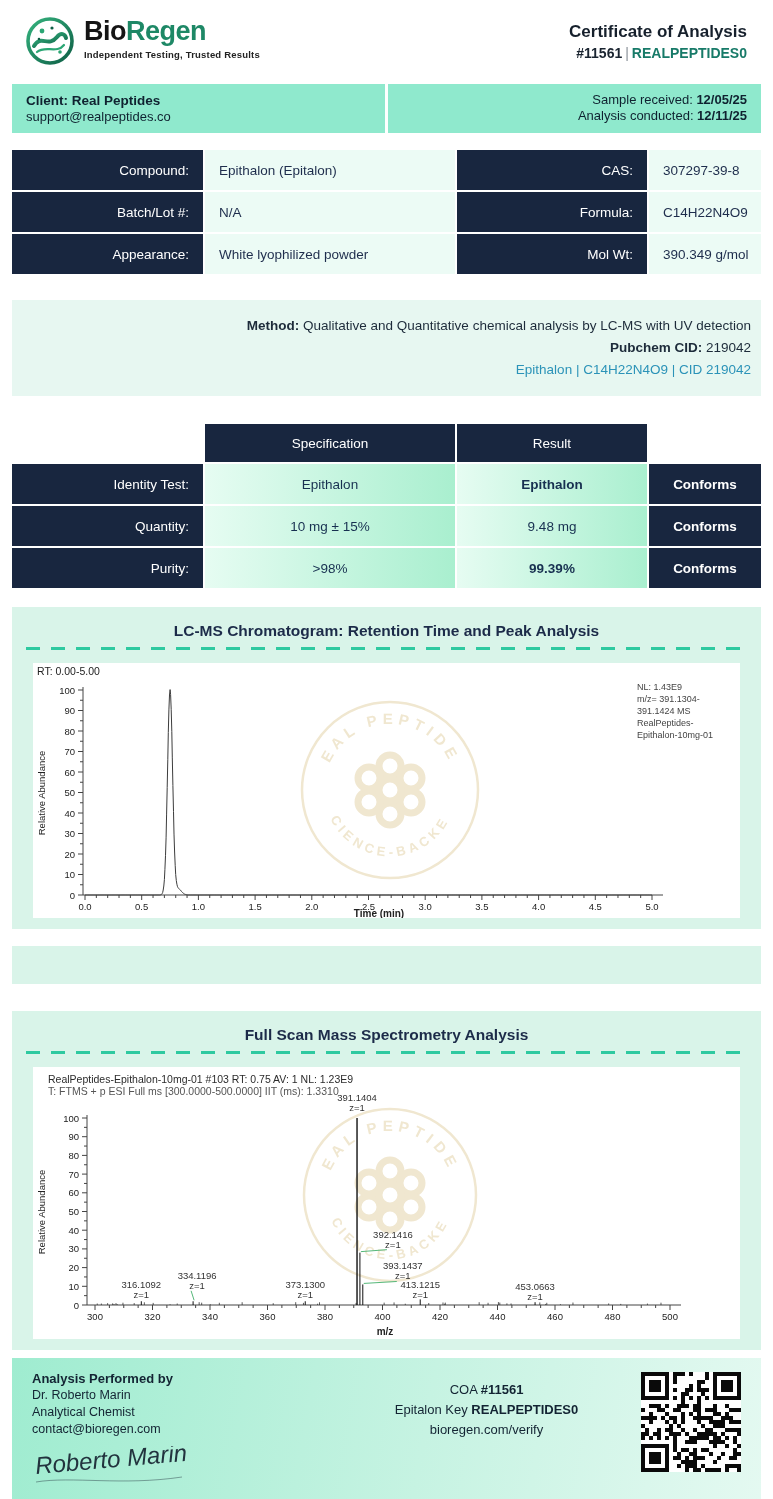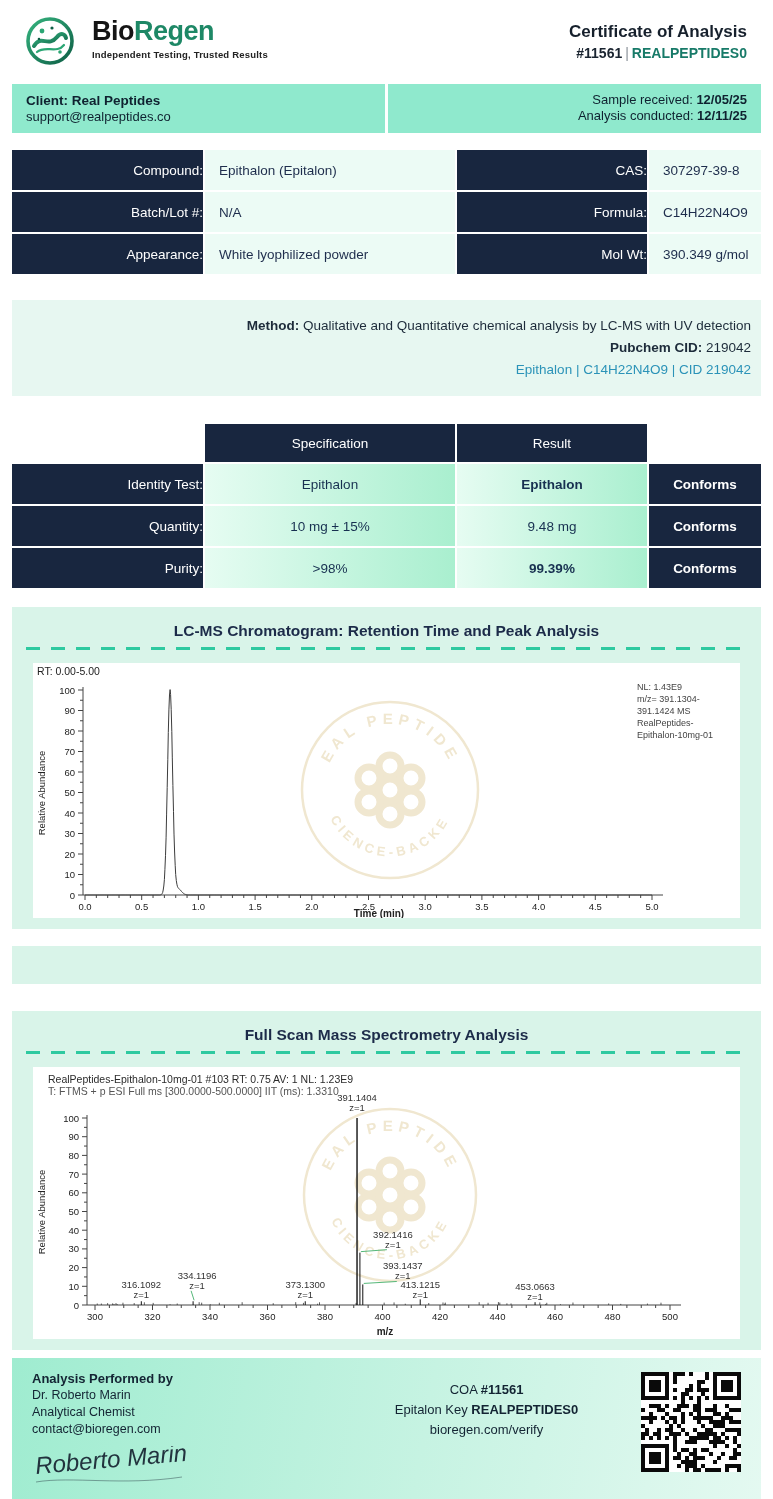--- a/index.html
+++ b/index.html
@@ -2,21 +2,21 @@
 <html><head>
 <meta charset="utf-8">
 <style>
   * { box-sizing: border-box; margin: 0; padding: 0; }
   body { background:#ffffff; font-family:"Liberation Sans", sans-serif; }
   .page { position:relative; width:773px; height:1499px; background:#fff; overflow:hidden; }
 
   
   .hdr { display:flex; justify-content:space-between; align-items:flex-start; margin:14px 26px 0 24px; height:62px; }
   .brand { display:flex; align-items:flex-start; gap:8px; }
-  .brand-text { padding-top:2px;margin-left:8px; }
+  .brand-text { padding-top:2px; }
   .brand-name { font-size:27px; font-weight:bold; letter-spacing:-0.5px; line-height:30px; }
   .brand-bio { color:#151515; }
   .brand-regen { color:#1e8866; }
   .brand-tagline { font-size:9.5px; font-weight:bold; color:#222; margin-top:3px; letter-spacing:0.2px; }
   .hdr-right { text-align:right; padding-top:8px; }
   .coa-title { font-size:17px; font-weight:800; color:#16202c; line-height:20px; }
   .coa-sub { font-size:14px; font-weight:bold; color:#1a2430; margin-top:3px; }
   .coa-sub .sep { color:#8a9199; font-weight:normal; padding:0 3px; }
   .coa-sub .key { color:#177a68; }
 
@@ -24,21 +24,21 @@
   .client-bar { display:flex; gap:3px; margin:8px 12px 0 12px; height:49px;border-radius:11px; }
   .client-cell { background:#8fe9cd; flex:1; padding:8px 14px; color:#0f2230; }
   .client-cell.right { text-align:right; }
   .cb-line1 { font-size:13.5px; font-weight:bold; line-height:17px; }
   .cb-line2 { font-size:13px; line-height:16px; }
   .cb-lbl { font-weight:normal; }
   .cb-val { font-weight:bold; }
 
   
   .cmp-grid { display:grid; grid-template-columns:191px 250px 190px 112px; grid-auto-rows:40px; gap:2px; margin:17px 12px 0 12px; }
-  .cell-dark { background:#18263f; color:#fff; display:flex; align-items:center; justify-content:flex-end; font-size:13.5px; }
+  .cell-dark { background:#18263f; color:#fff; display:flex; align-items:center; justify-content:flex-end; padding-right:14px; font-size:13.5px; }
   .cell-val { background:#ecfbf5; color:#1e2d4c; display:flex; align-items:center; padding-left:14px; font-size:13.5px; }
 
   
   .method { margin:26px 12px 0 12px; background:#e7f7f1; text-align:right; padding:15px 10px; }
   .method .m-line { font-size:13.5px; color:#1d2b3a; line-height:22px; }
   .method b { font-weight:bold; }
   .method a { color:#2b93b8; text-decoration:none; cursor:pointer; }
 
   
   .res-grid { display:grid; grid-template-columns:191px 250px 190px 112px; gap:2px; margin:28px 12px 0 12px;border-radius:14px; }

